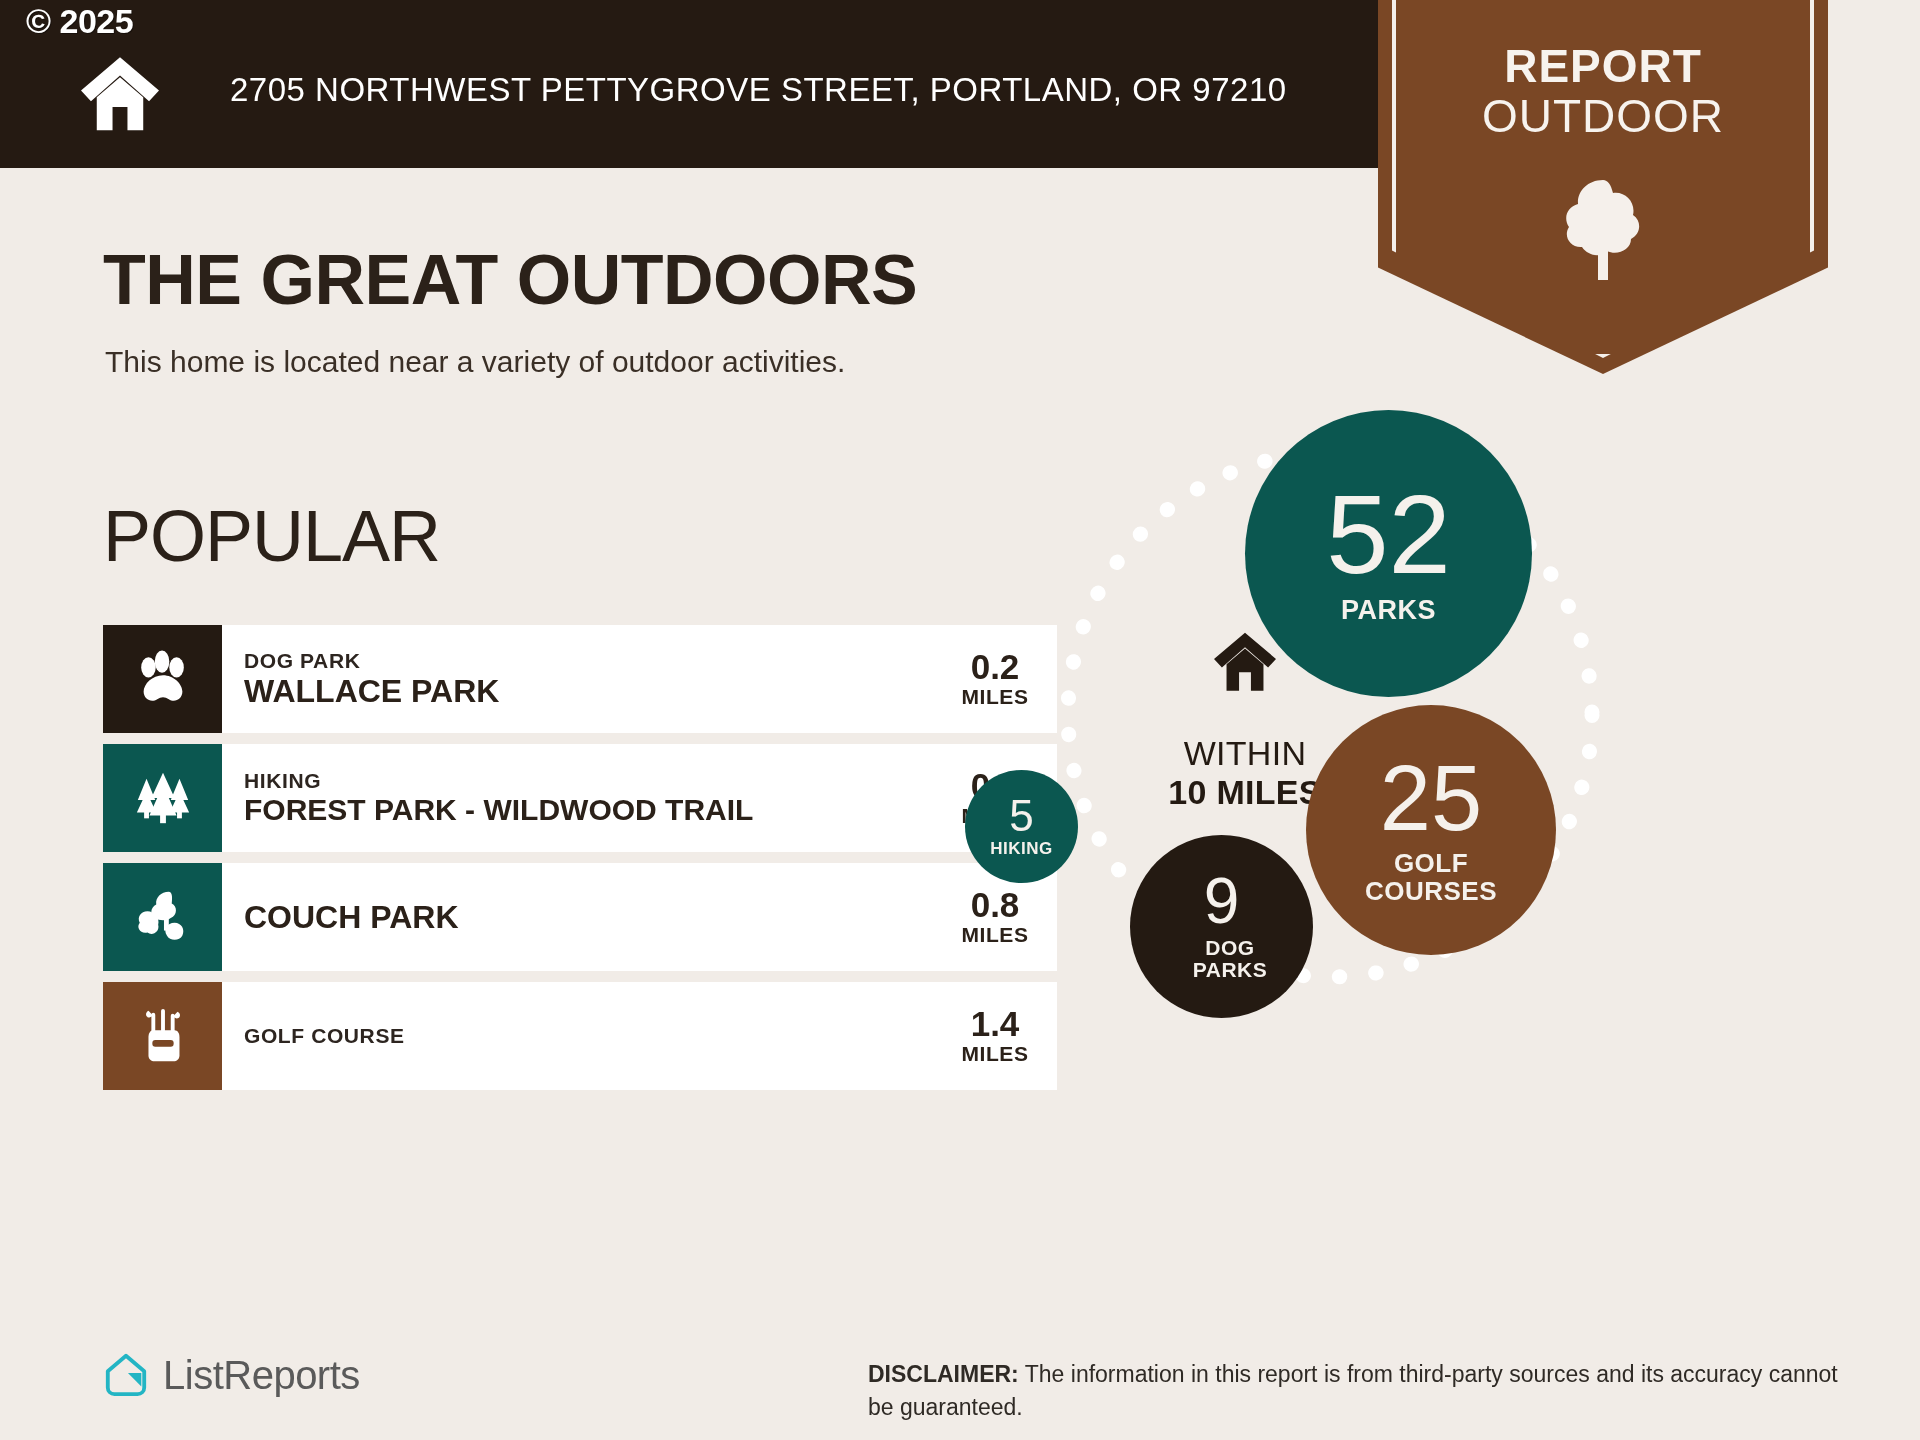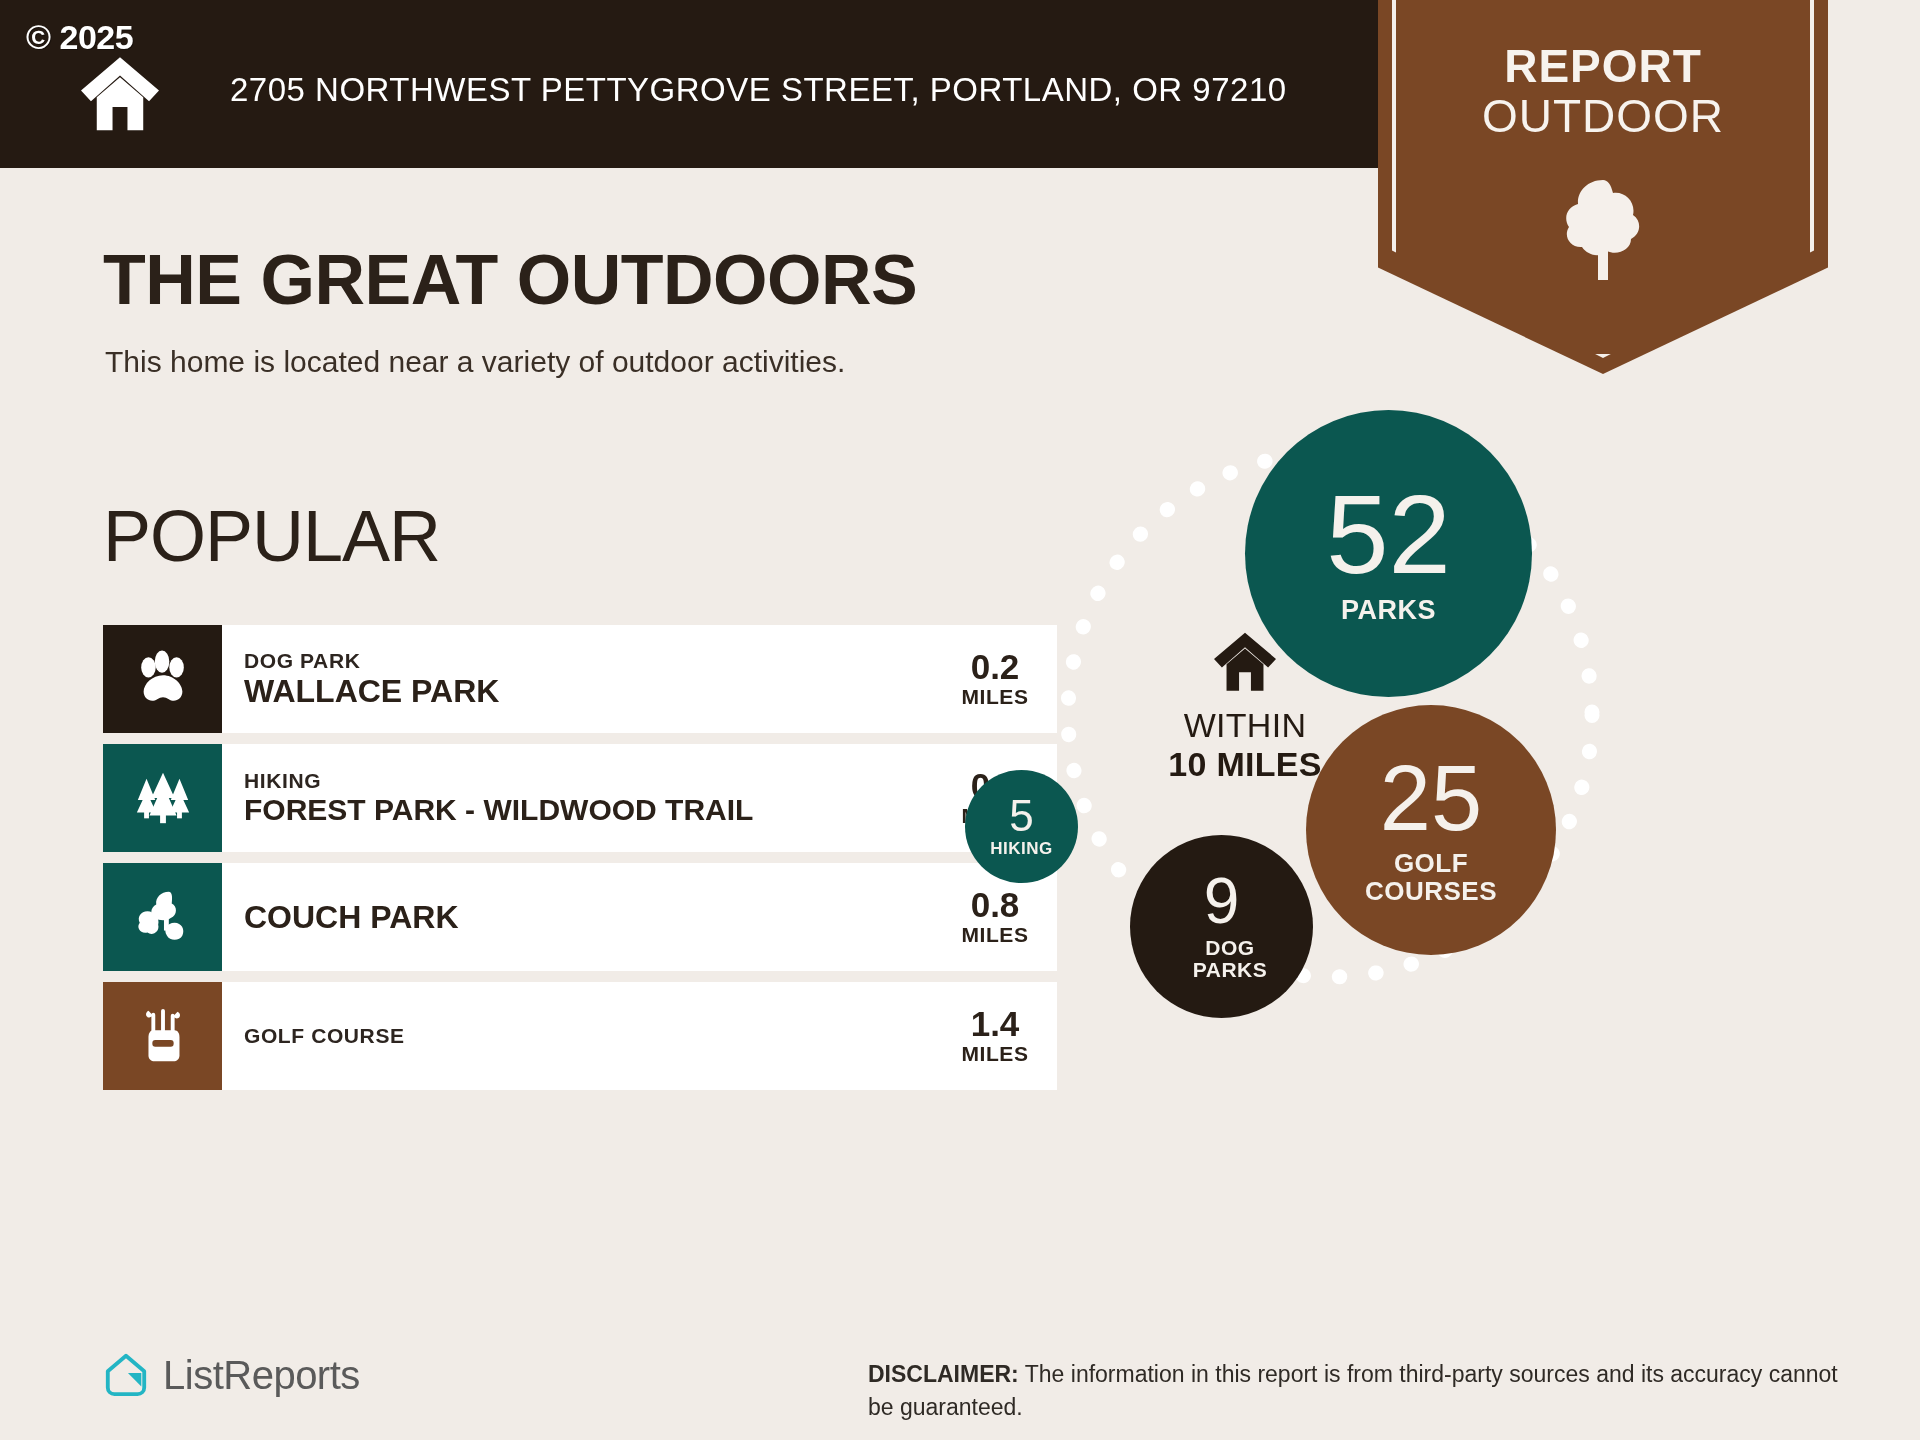--- a/index.html
+++ b/index.html
@@ -11,21 +11,21 @@
     overflow:hidden;
   }
 
   
   #header-bar{
     position:absolute; left:0; top:0; width:1388px; height:168px;
     background:#251a12;
     display:flex; align-items:center;gap:42px;
   }
   #copyright-watermark{
-    position:absolute; left:26px; top:18px;
+    position:absolute; left:26px; top:2px;
     font-size:34px; font-weight:bold; color:#ffffff;
     letter-spacing:-0.5px; font-family:"Liberation Sans", sans-serif;
     text-shadow:1px 1px 0 rgba(0,0,0,.35);
     z-index:5;
   }
   #header-home-icon{
     margin-left:78px; margin-top:18px; width:84px; height:78px; flex:0 0 auto;
   }
   #header-address{
     margin-left:26px; margin-top:12px;
@@ -142,21 +142,21 @@
   #circle-dogparks .stat-label{ font-size:21px; margin-top:5px;margin-left:17px; }
 
   #circle-hiking{
     left:-45px; top:350px; width:113px; height:113px; background:#0b5750;
   }
   #circle-hiking .stat-num{ font-size:44px; }
   #circle-hiking .stat-label{ font-size:17px; margin-top:3px; }
 
   #center-home{
     position:absolute; left:110px; top:210px; width:250px;
-    display:flex; flex-direction:column; align-items:center;
+    display:flex; flex-direction:column; align-items:center;gap:28px;
   }
   #center-home-icon{ width:68px; height:62px; }
   #center-home-label{
     margin-top:14px; text-align:center;
     font-size:34px; color:#241a12; line-height:1.16; letter-spacing:.3px;
   }
   #center-home-label .l2{ font-weight:bold; display:block; }
 
   
   #footer-logo{

